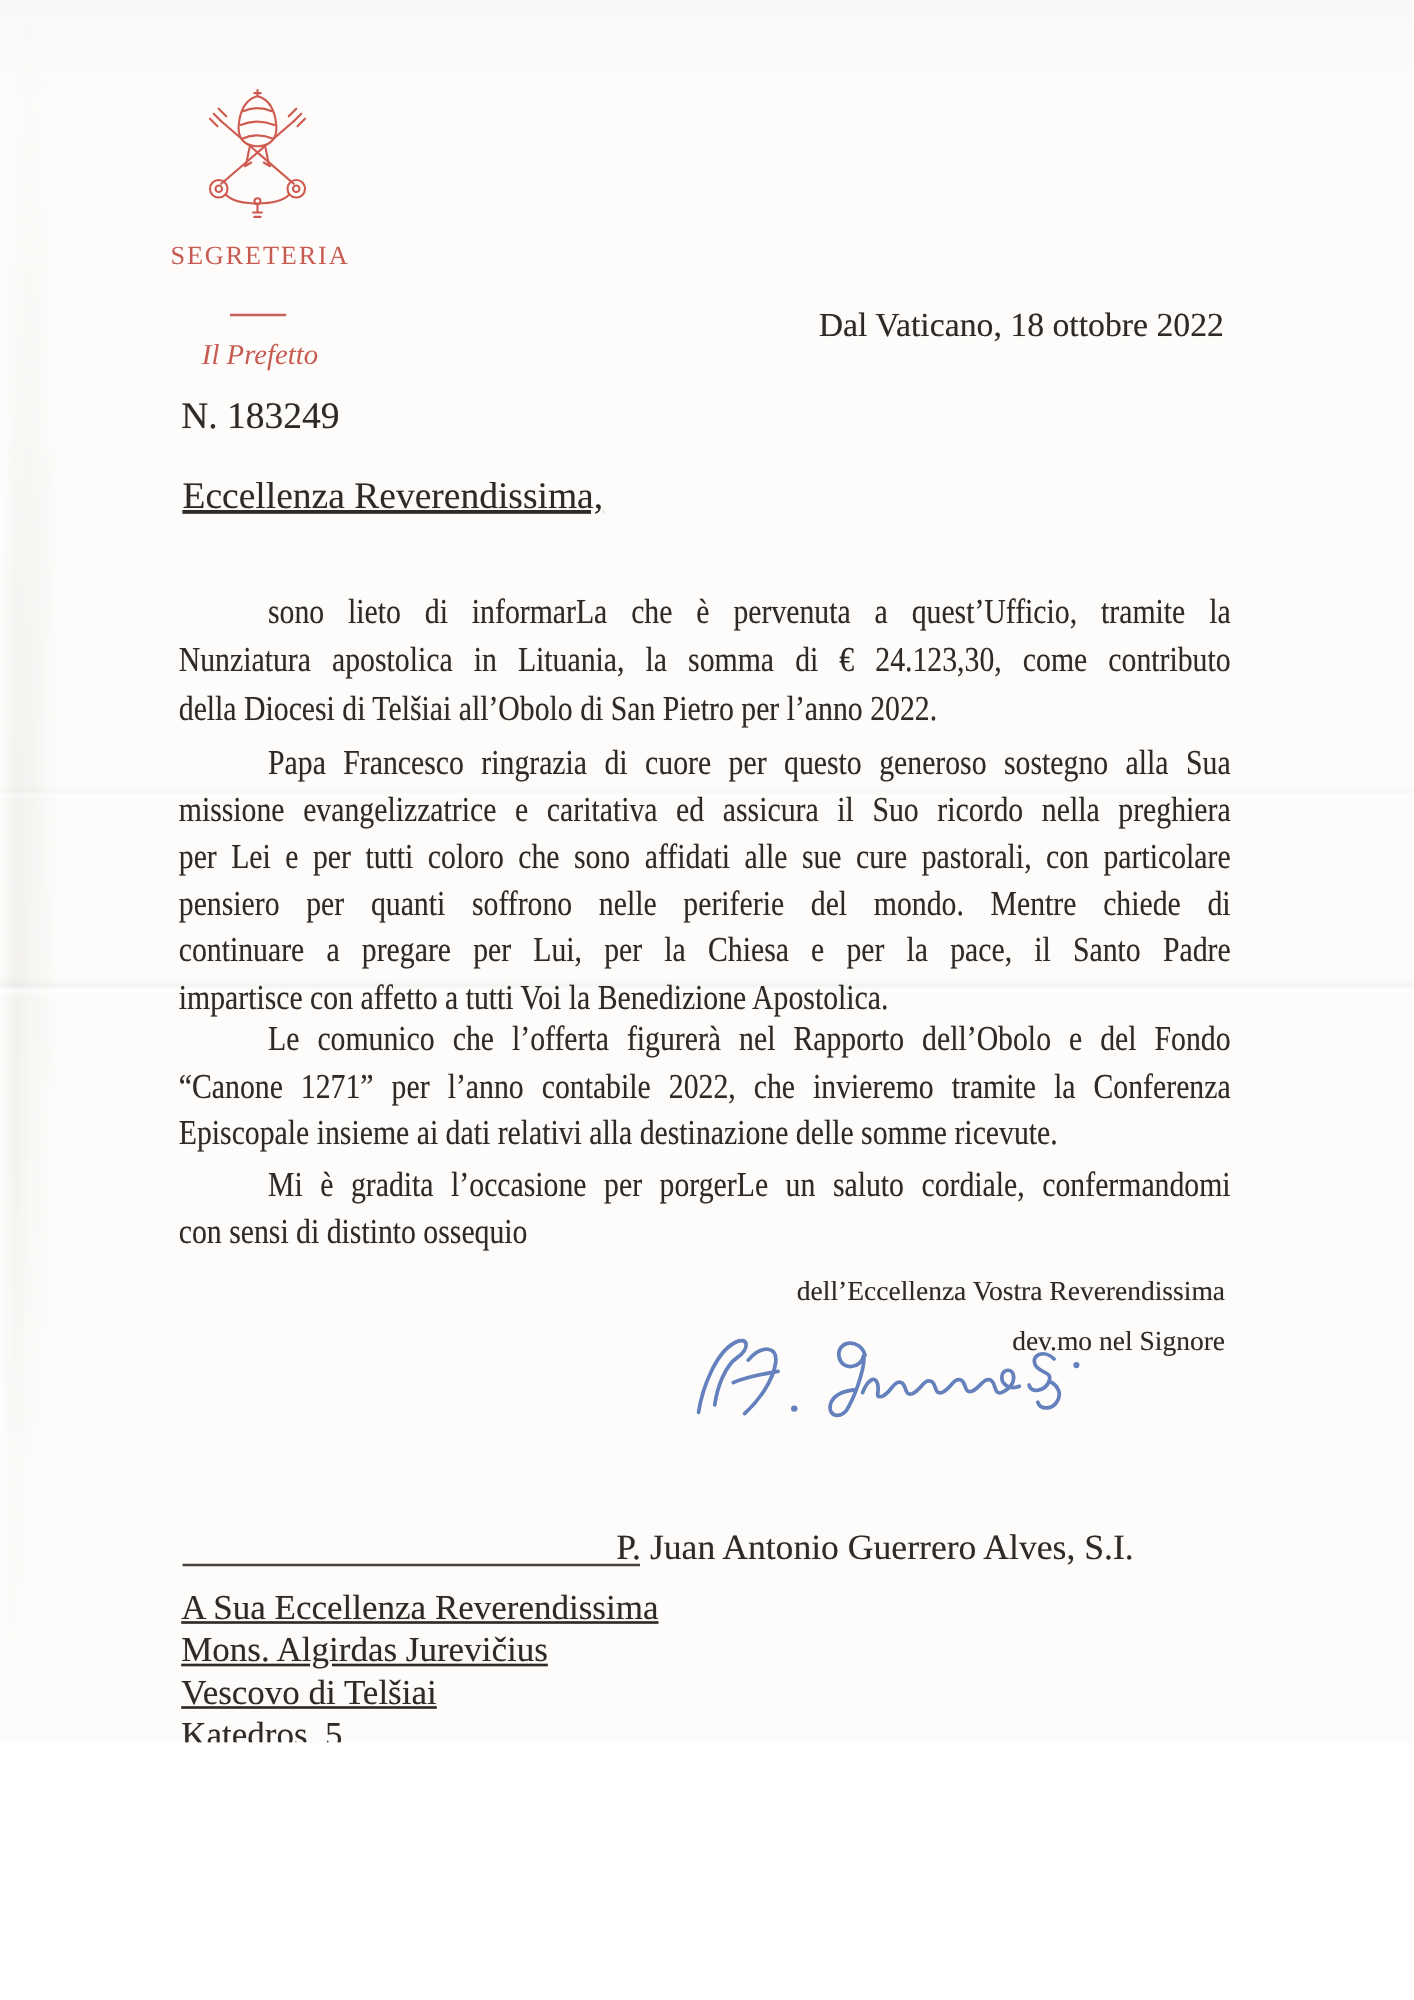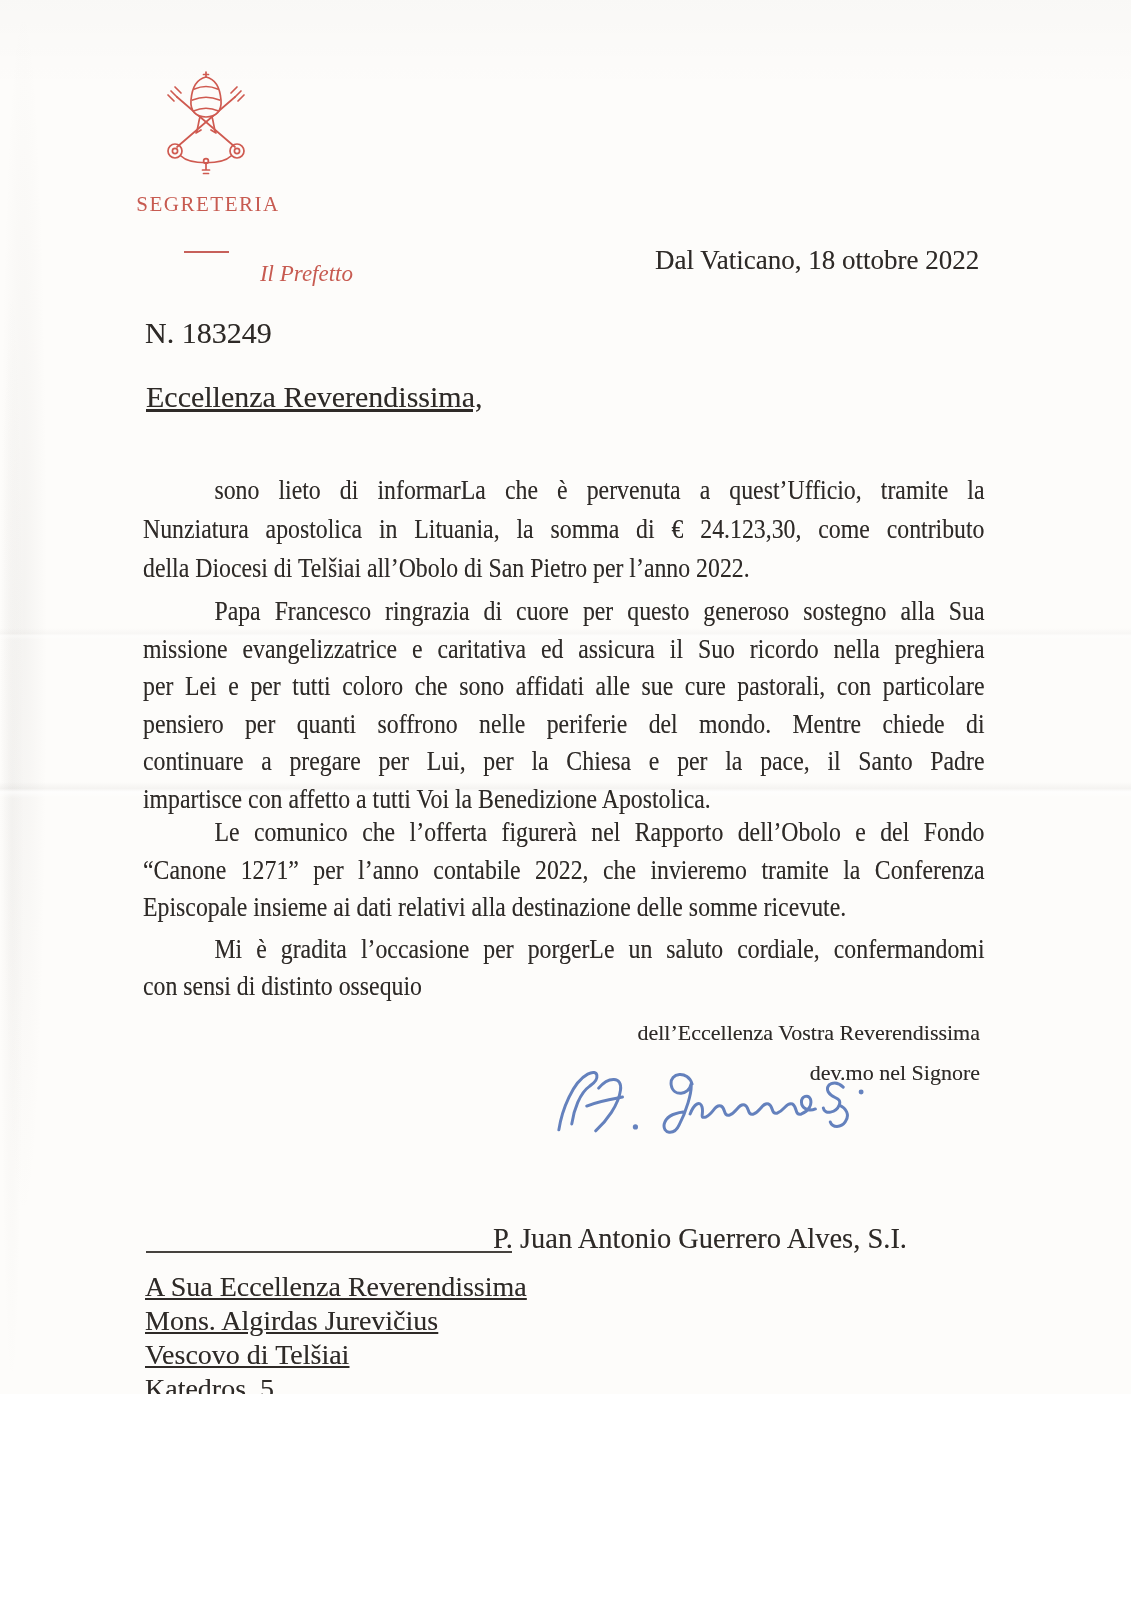--- a/index.html
+++ b/index.html
@@ -21,21 +21,21 @@
   .crease.c2 { top:628px; height:12px;
     background:linear-gradient(180deg, transparent, rgba(90,85,80,.03) 45%, rgba(255,255,255,.4) 65%, transparent); }
   .crest { position:absolute; left:162px; top:70px; width:88px; height:106px; }
   .office {
     position:absolute; left:63px; top:190px; width:290px; text-align:center;
     color:#c75b51; font-size:21px; letter-spacing:1.5px; word-spacing:4px; line-height:29px;
     text-shadow:none;
   }
   .office-rule { position:absolute; left:184px; top:251px; width:45px; height:2px; background:#c7605a; }
   .prefetto {
-    position:absolute; left:63px; top:261px; width:290px; text-align:right;
+    position:absolute; left:63px; top:271px; width:290px; text-align:center;
     color:#c75b51; font-style:italic; font-size:23px; text-shadow:none;
   }
   .protocol { position:absolute; left:145px; top:316px; font-size:30px; }
   .dateline { position:absolute; left:655px; top:245px; font-size:27px; }
   .salutation { position:absolute; left:146px; top:380px; font-size:30px;text-decoration:underline; }
   .par { position:absolute; left:143px; width:990px; font-size:28px; transform:scaleX(.85); transform-origin:0 0; }
   .par .ln { text-align:justify; }
   .par .ln.j { text-align-last:justify; }
   .par .ln.first { text-indent:84px; }
   .p1 { top:470px; line-height:39px; }

